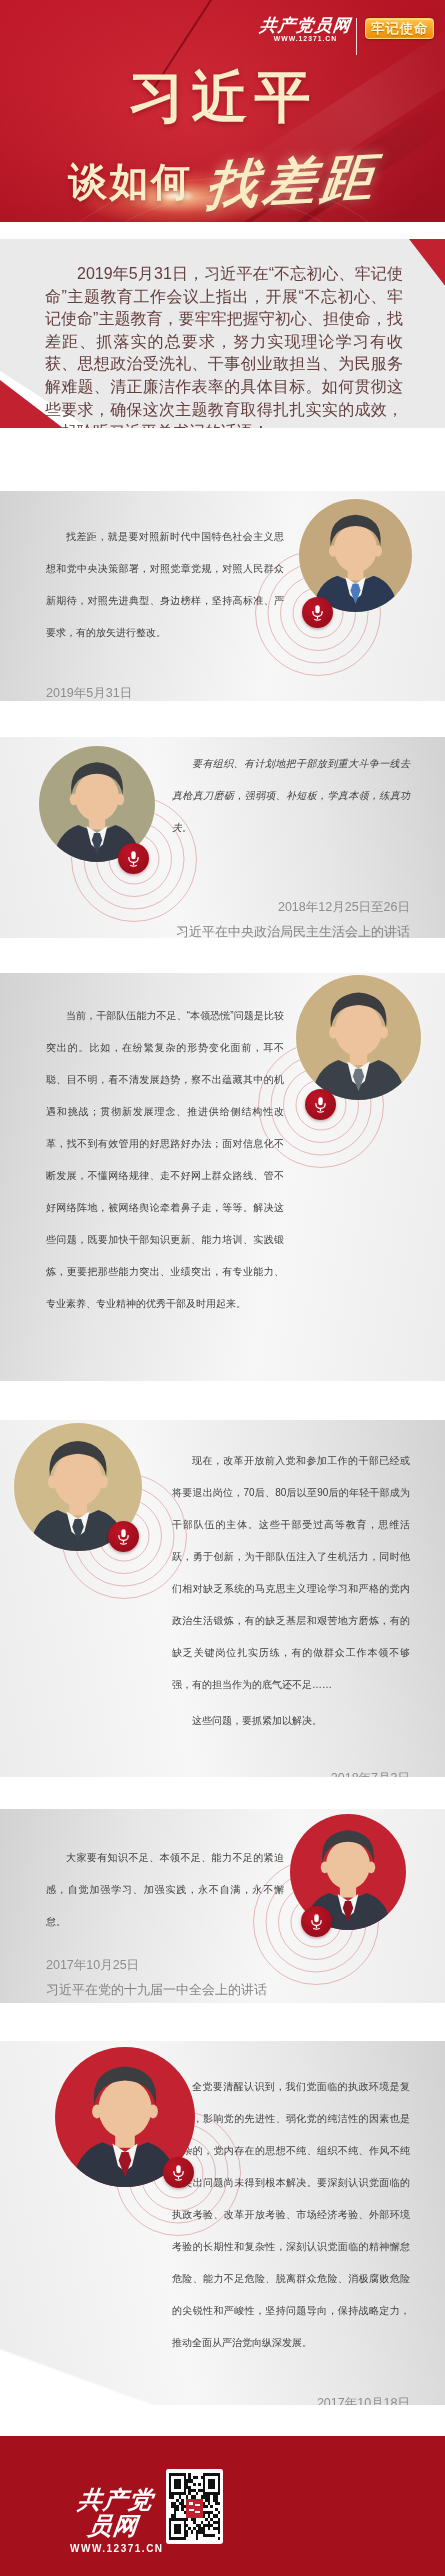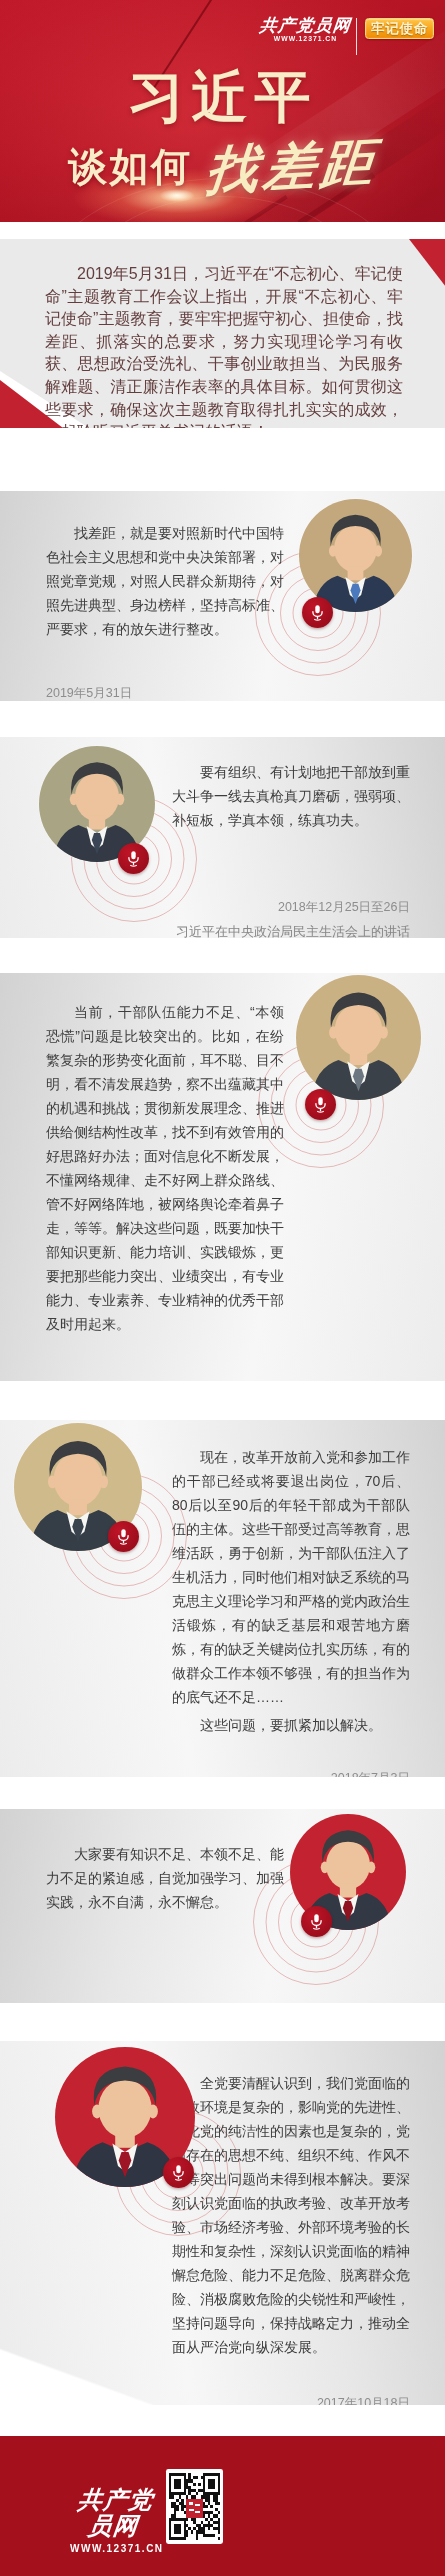--- a/index.html
+++ b/index.html
@@ -35,21 +35,21 @@
   .logo-divider{position:absolute;top:18px;right:89px;width:1.2px;height:37px;background:rgba(255,255,255,.85);}
   .studio-badge{position:absolute;top:18px;right:12px;width:67px;height:19px;border-radius:3.6px;
     border:1.2px solid #f6d678;background:linear-gradient(180deg,#ffc449 0%,#f9a81f 48%,#ee8d05 100%);
     box-shadow:inset 0 0.6px 1.2px rgba(255,255,255,.65),0 0.6px 1.8px rgba(90,0,8,.4);
     color:#fdf3cf;font-family:"Liberation Serif","DejaVu Serif",serif;font-weight:bold;font-size:13.7px;
     text-align:center;line-height:19px;letter-spacing:0.6px;text-shadow:0 0.6px 1.2px #b06a00;}
 
   .title{position:absolute;top:67px;left:0;width:100%;text-align:center;
     color:#f8edc8;font-size:56px;font-weight:900;letter-spacing:7.1px;line-height:59px;
     text-shadow:0 2.4px 4.8px rgba(80,0,10,.35);}
-  .subtitle{position:absolute;top:132px;left:0;width:100%;display:flex;justify-content:center;
+  .subtitle{position:absolute;top:147px;left:0;width:100%;display:flex;justify-content:center;
     align-items:center;gap:15px;}
   .sub-plain{color:#f8edc8;font-size:39px;font-weight:900;letter-spacing:2.4px;
     text-shadow:0 2.4px 4.8px rgba(80,0,10,.35);}
   .sub-brush{color:#f7ecc2;font-family:"DejaVu Serif","Liberation Serif",serif;font-style:italic;
     font-weight:bold;font-size:52px;letter-spacing:4.8px;transform:skewX(-8deg) rotate(-3deg);
     text-shadow:0 0 10.7px rgba(255,240,200,.55),0 2.4px 4.8px rgba(80,0,10,.35);}
 
   
   .intro{position:absolute;left:0;top:239px;width:446px;height:189px;background:#eaeaea;overflow:hidden;}
   .intro-text{position:absolute;left:45px;top:24px;width:358px;color:#643e3e;
@@ -80,21 +80,21 @@
   .arc-ring.r1{width:49px;height:49px;}
   .arc-ring.r2{width:74px;height:74px;}
   .arc-ring.r3{width:99px;height:99px;}
   .arc-ring.r4{width:124px;height:124px;}
 
   .mic-badge{position:absolute;z-index:4;width:31px;height:31px;border-radius:50%;
     background:radial-gradient(circle at 38% 32%,#c01527,#9d0d1c 70%);
     box-shadow:0 1.2px 3px rgba(80,0,8,.35);}
   .mic-badge svg{display:block;width:19px;height:19px;margin:6px auto 0;}
 
-  .quote{position:absolute;z-index:2;color:#3d3d3d;font-size:14px;line-height:24px;text-align:justify;}
+  .quote{position:absolute;z-index:2;color:#3d3d3d;font-size:10px;line-height:32px;text-align:justify;}
   .quote p{margin:0;text-indent:2em;}
   .quote .q2{margin-top:3.6px;}
   .card.photo-right .quote{left:46px;width:238px;}
   .card.photo-left  .quote{right:36px;width:238px;}
 
   .meta{position:absolute;z-index:2;color:#8d8d8d;margin-top:36px;}
   .card.photo-right .meta{left:46px;text-align:left;}
   .card.photo-left  .meta{right:36px;text-align:right;}
   .meta .date{font-size:12.5px;}
   .meta .source{font-size:13px;margin-top:7.1px;color:#868686;}
@@ -104,21 +104,21 @@
   .c1 .photo{left:299px;top:7.7px;width:113px;height:113px;}
   .c1 .mic-badge{left:302px;top:106px;}
   .c1 .arcs{left:318px;top:122px;}
   .c1 .quote{top:30px;}
   .c1 .meta{top:158px;}
 
   .c2{top:737px;height:201px;}
   .c2 .photo{left:39px;top:9px;width:116px;height:116px;}
   .c2 .mic-badge{left:118px;top:106px;}
   .c2 .arcs{left:134px;top:122px;}
-  .c2 .quote{top:23px;}
+  .c2 .quote{top:11px;font-style:italic;}
   .c2 .meta{top:126px;}
 
   .c3{top:973px;height:408px;}
   .c3 .photo{left:296px;top:2.4px;width:125px;height:125px;}
   .c3 .mic-badge{left:305px;top:116px;}
   .c3 .arcs{left:321px;top:132px;}
   .c3 .quote{top:27px;}
   .c3 .meta{top:362px;}
 
   .c4{top:1420px;height:357px;}
@@ -359,20 +359,24 @@
       <svg viewBox="0 0 24 24">
         <rect x="9.2" y="2.8" width="5.6" height="10.2" rx="2.8" fill="#ffffff"></rect>
         <path d="M6.2 10.8 v0.8 a5.8 5.3 0 0 0 11.6 0 v-0.8" stroke="#ffffff" stroke-width="1.7" fill="none" stroke-linecap="round"></path>
         <path d="M12 17.2 v2.4" stroke="#ffffff" stroke-width="1.7" stroke-linecap="round"></path>
         <path d="M8.4 20.8 q3.6 1.8 7.2 0" stroke="#ffffff" stroke-width="1.5" fill="none" stroke-linecap="round"></path>
       </svg>
     </div>
     <div class="quote">
       <p class="q1">大家要有知识不足、本领不足、能力不足的紧迫感，自觉加强学习、加强实践，永不自满，永不懈怠。</p>
       <p class="q2"></p>
+    </div>
+    <div class="meta">
+      <div class="date">2017年10月25日</div>
+      <div class="source">习近平在党的十九届一中全会上的讲话</div>
     </div>
   </section>
       <section class="card c6 photo-left" style="--photo-bg: #c32330; --suit: #2f3542; --tie: #9e1626;">
     <div class="arcs">
       <i class="arc-ring r1"></i>
           <i class="arc-ring r2"></i>
           <i class="arc-ring r3"></i>
           <i class="arc-ring r4"></i>
     </div>
     <div class="photo">

